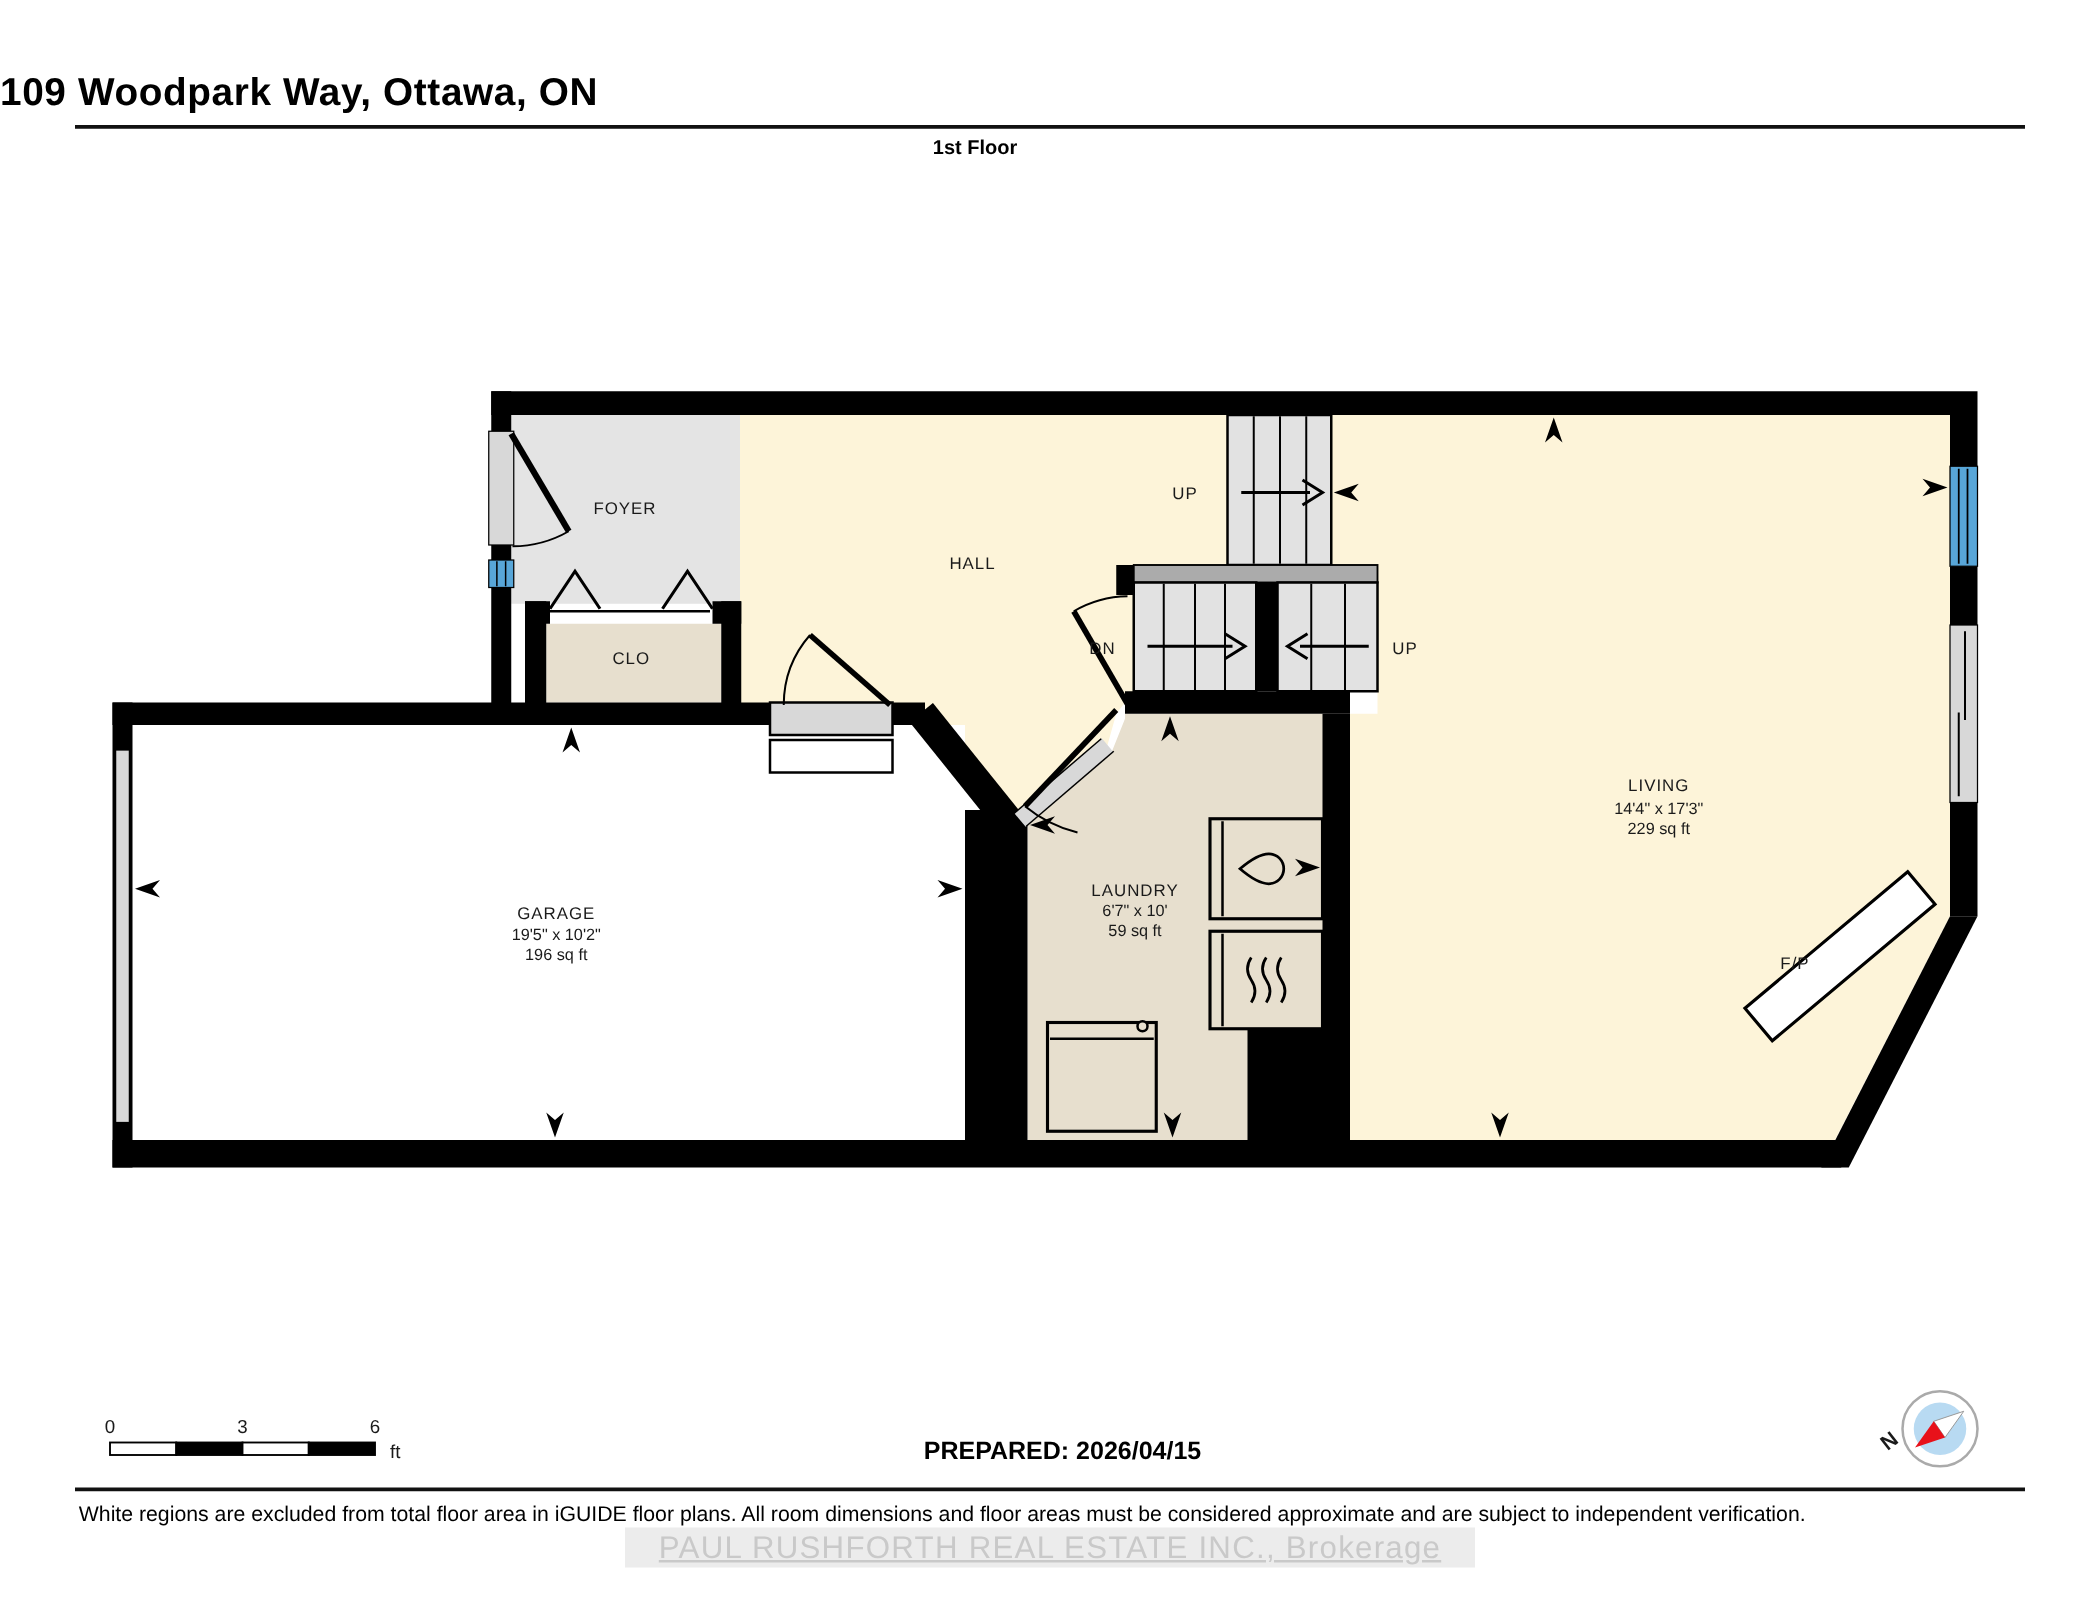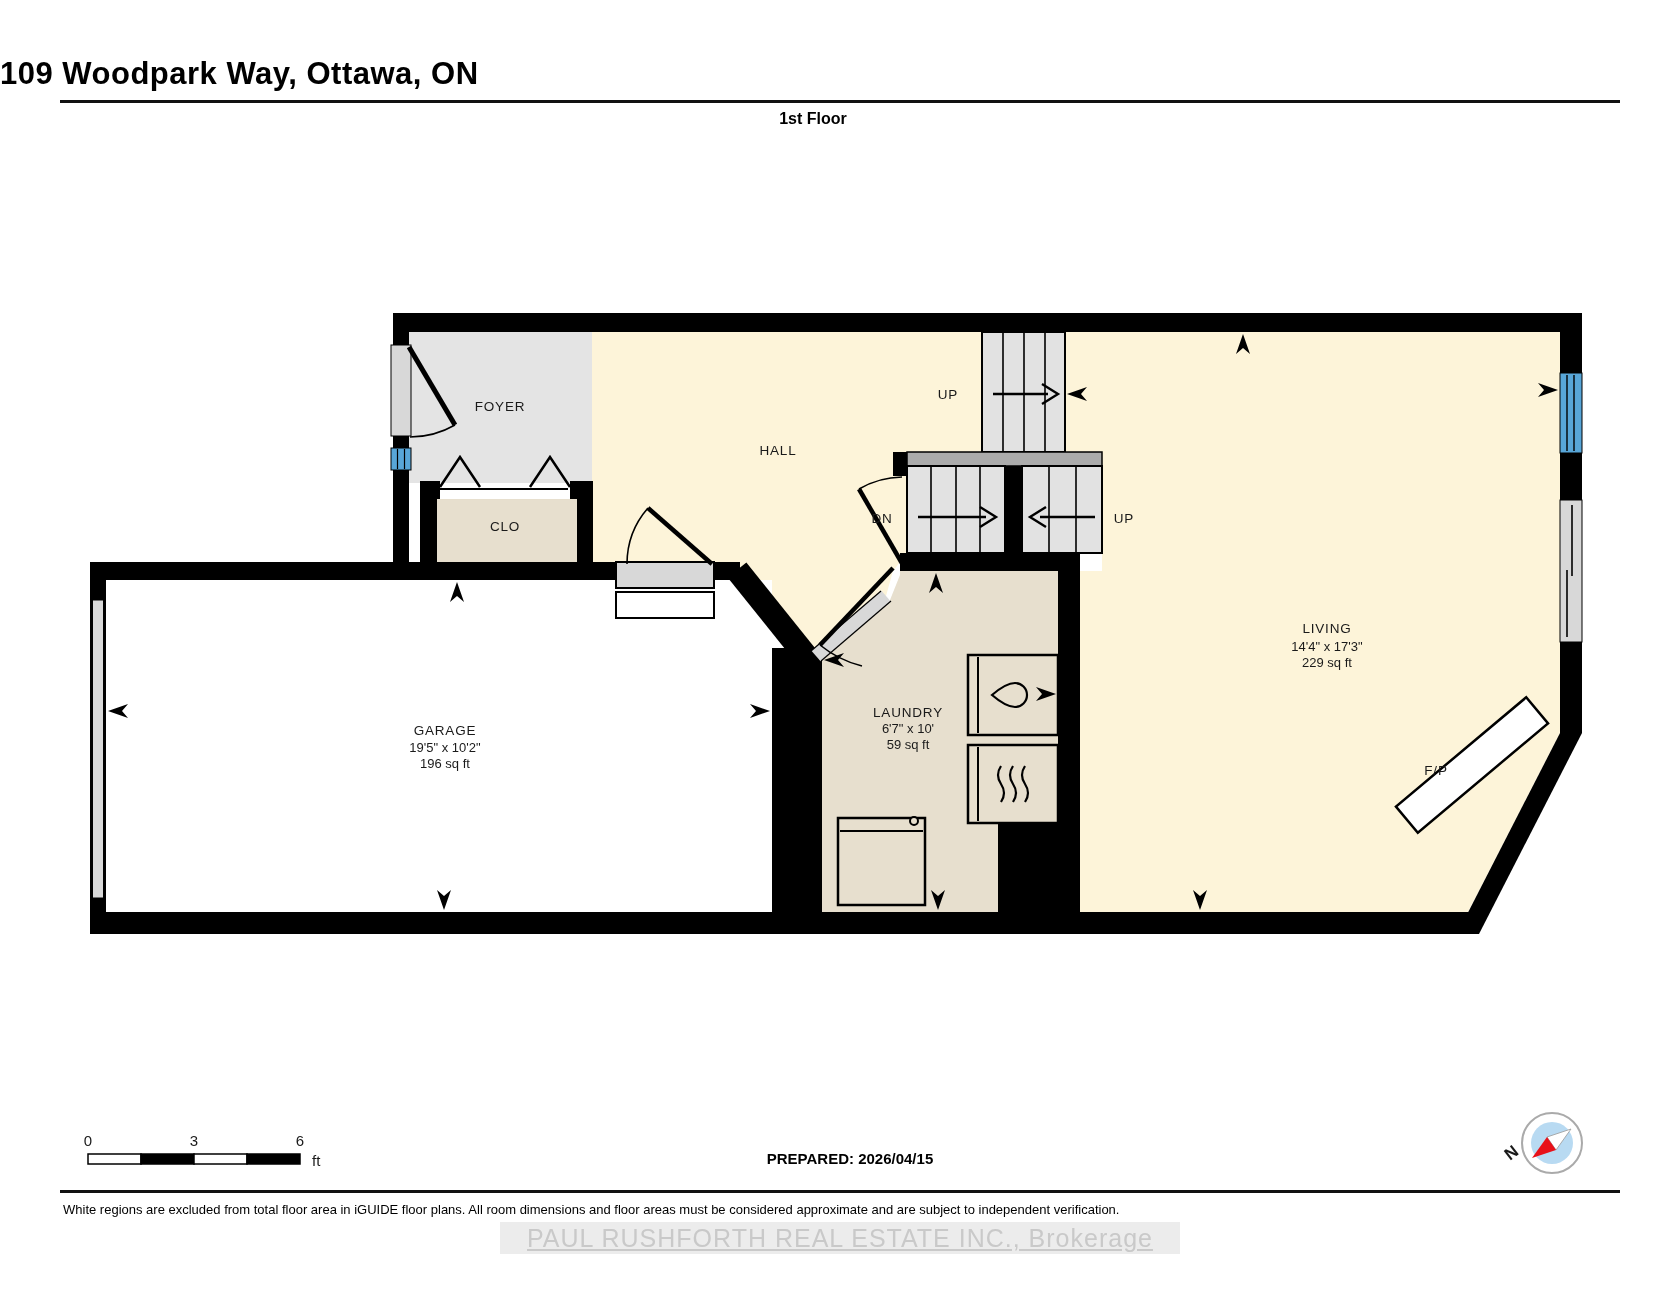--- a/index.html
+++ b/index.html
@@ -5,24 +5,24 @@
   html,body{margin:0;padding:0;background:#fff;}
   body{width:1680px;height:1299px;position:relative;overflow:hidden;
        font-family:"Liberation Sans", sans-serif;color:#000;}
   .abs{position:absolute;}
   .title{left:0;top:56px;width:1600px;text-align:left;
          font-size:31px;font-weight:bold;letter-spacing:.5px;}
   .rule{left:60px;width:1560px;height:3px;background:#111;}
   .rule1{top:100px;}
   .rule2{top:1190px;}
   .floorlabel{left:0;top:110px;width:1560px;text-align:center;
-              font-size:16px;font-weight:bold;padding-left:33px;}
+              font-size:16px;font-weight:bold;}
   .prepared{left:600px;top:1150px;width:500px;text-align:center;
-            font-size:15px;font-weight:bold;}
-  .disclaimer{left:63px;top:1202px;width:1400px;font-size:13px;}
+            font-size:20px;font-weight:bold;}
+  .disclaimer{left:63px;top:1202px;width:1400px;font-size:17px;}
   .watermark{left:500px;top:1222px;width:680px;height:32px;line-height:32px;
              background:#ececec;color:#c9c9c9;font-size:25px;text-align:center;
              letter-spacing:1px;white-space:nowrap;overflow:hidden;text-decoration:underline;}
   svg text{font-family:"Liberation Sans", sans-serif;fill:#1a1a1a;}
   .roomname{font-size:13.5px;letter-spacing:.8px;}
   .roomdim{font-size:13px;}
   .scalenum{font-size:15px;}
 </style>
 </head>
 <body>

